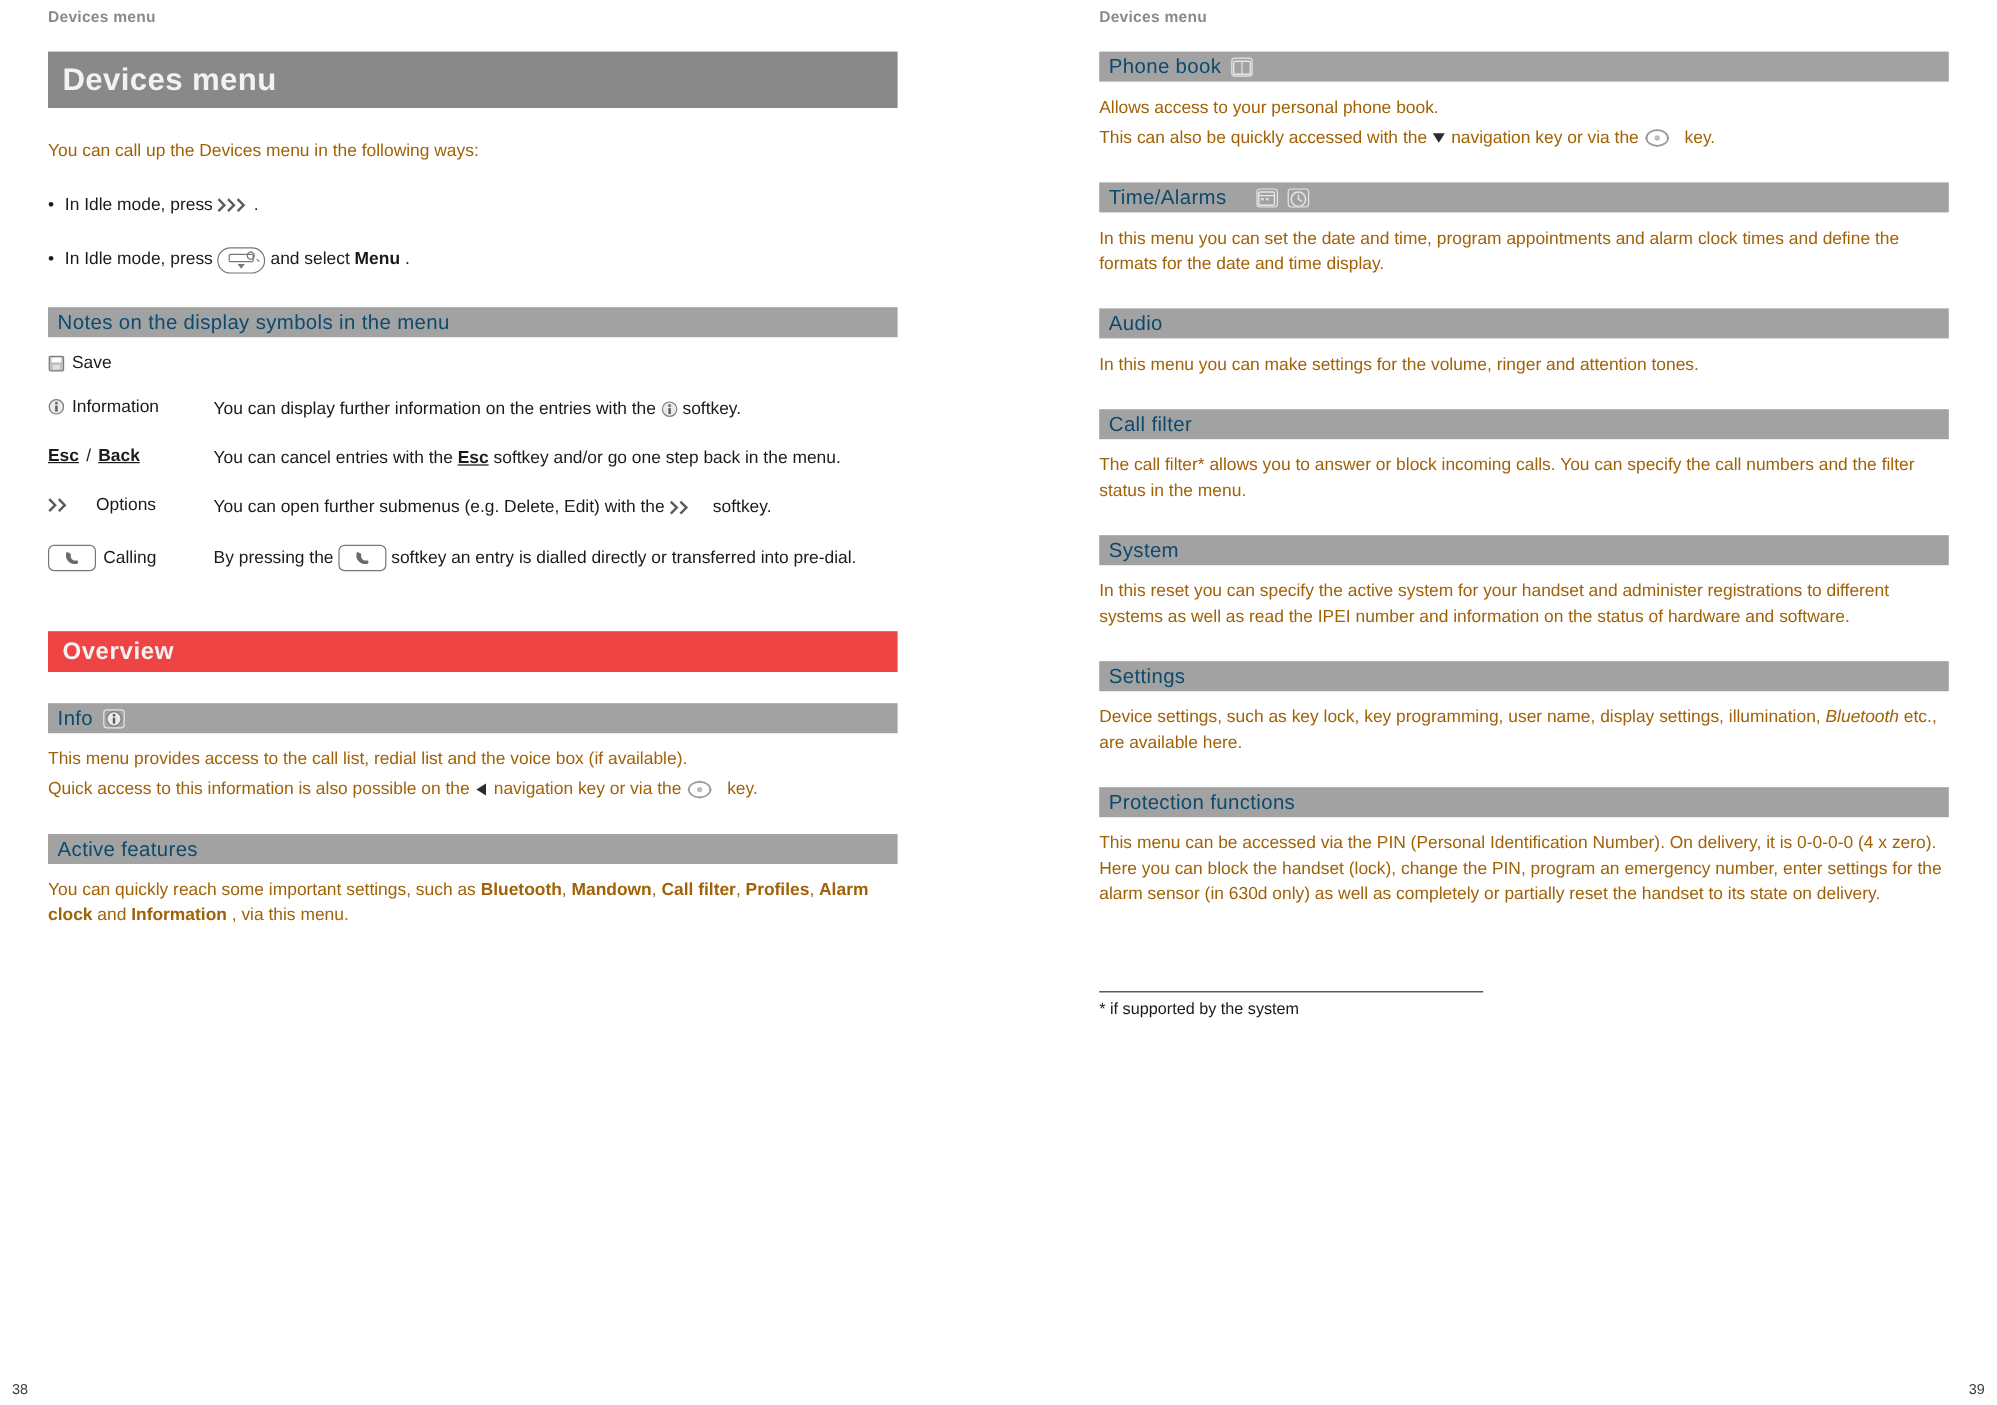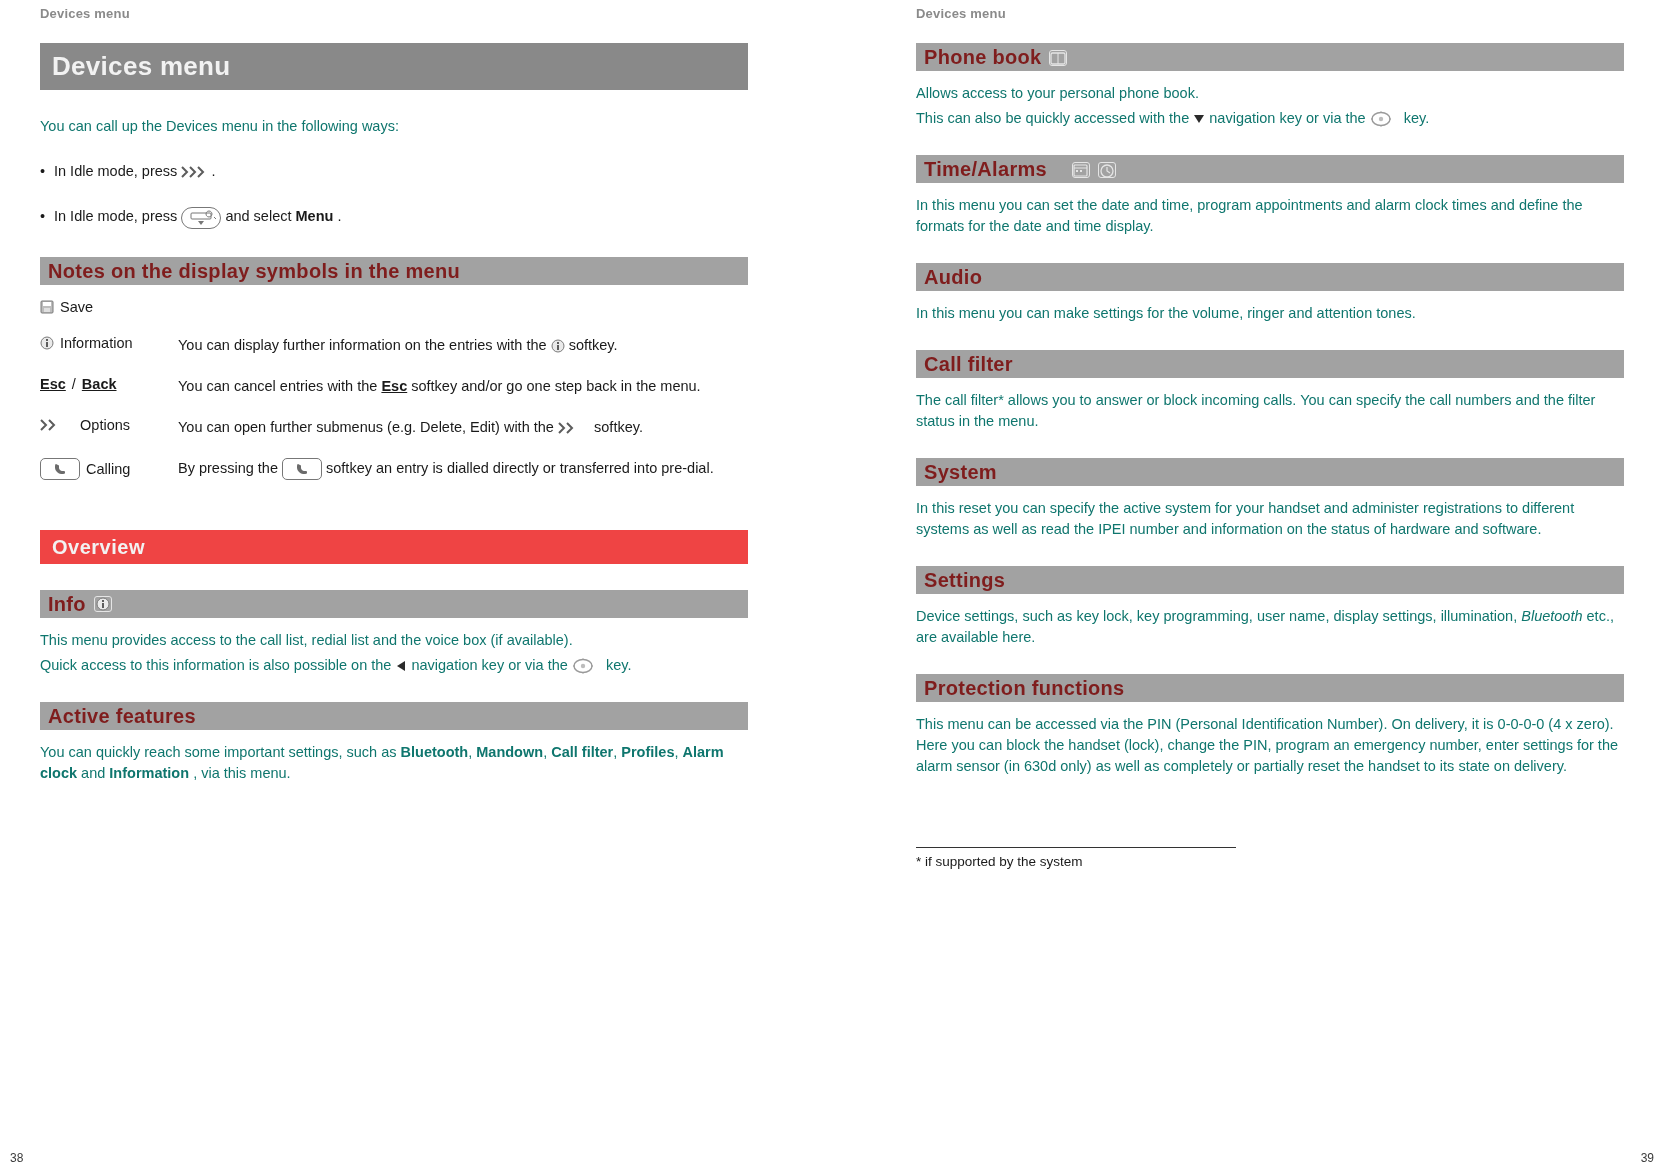--- a/index.html
+++ b/index.html
@@ -13,23 +13,23 @@
   .page-left .page-num { left: 10px; }
   .page-right .page-num { right: 10px; }
 
   .h1-bar { background: #898989; padding: 8px 12px; margin-bottom: 26px; }
   .h1-bar span { font-size: 26px; font-weight: 800; color: #f2f2f2; letter-spacing: 0.3px; }
 
   .h2-bar { background: #ef4444; padding: 6px 12px 5px 12px; margin: 50px 0 24px 0; }
   .h2-bar span { font-size: 20px; font-weight: 700; color: #f2f2f2; letter-spacing: 0.5px; }
 
   .sub-bar { display:flex; align-items:center; gap:8px; background: #a2a2a2; padding: 3px 8px 2px 8px; margin: 26px 0 12px 0; }
-  .sub-bar span.lbl { font-size: 20px; font-weight: 700; color: #7f1d1d; letter-spacing: 0.3px; }
-
-  .para { font-size: 14.5px; line-height: 1.45; color: #0f766e; margin-bottom: 4px; }
+  .sub-bar span.lbl { font-size: 17px; font-weight: 400; color: #0c4a6e; letter-spacing: 0.3px; }
+
+  .para { font-size: 14.5px; line-height: 1.45; color: #a16207; margin-bottom: 4px; }
   .bullets { margin: 4px 0 0 0; }
   .bullets li { list-style: none; font-size: 14.5px; line-height: 1.55; position: relative; padding-left: 14px; margin-top: 23px; }
   .bullets li::before { content: "•"; position: absolute; left: 0; top: 0; color: #1a1a1a; }
 
   b.h { font-weight: 700; }
   span.u { text-decoration: underline; font-weight: 700; }
   i.it { font-style: italic; }
 
   
   .sym-row { display: flex; align-items: flex-start; gap: 20px; margin: 14px 0 20px 0; }

